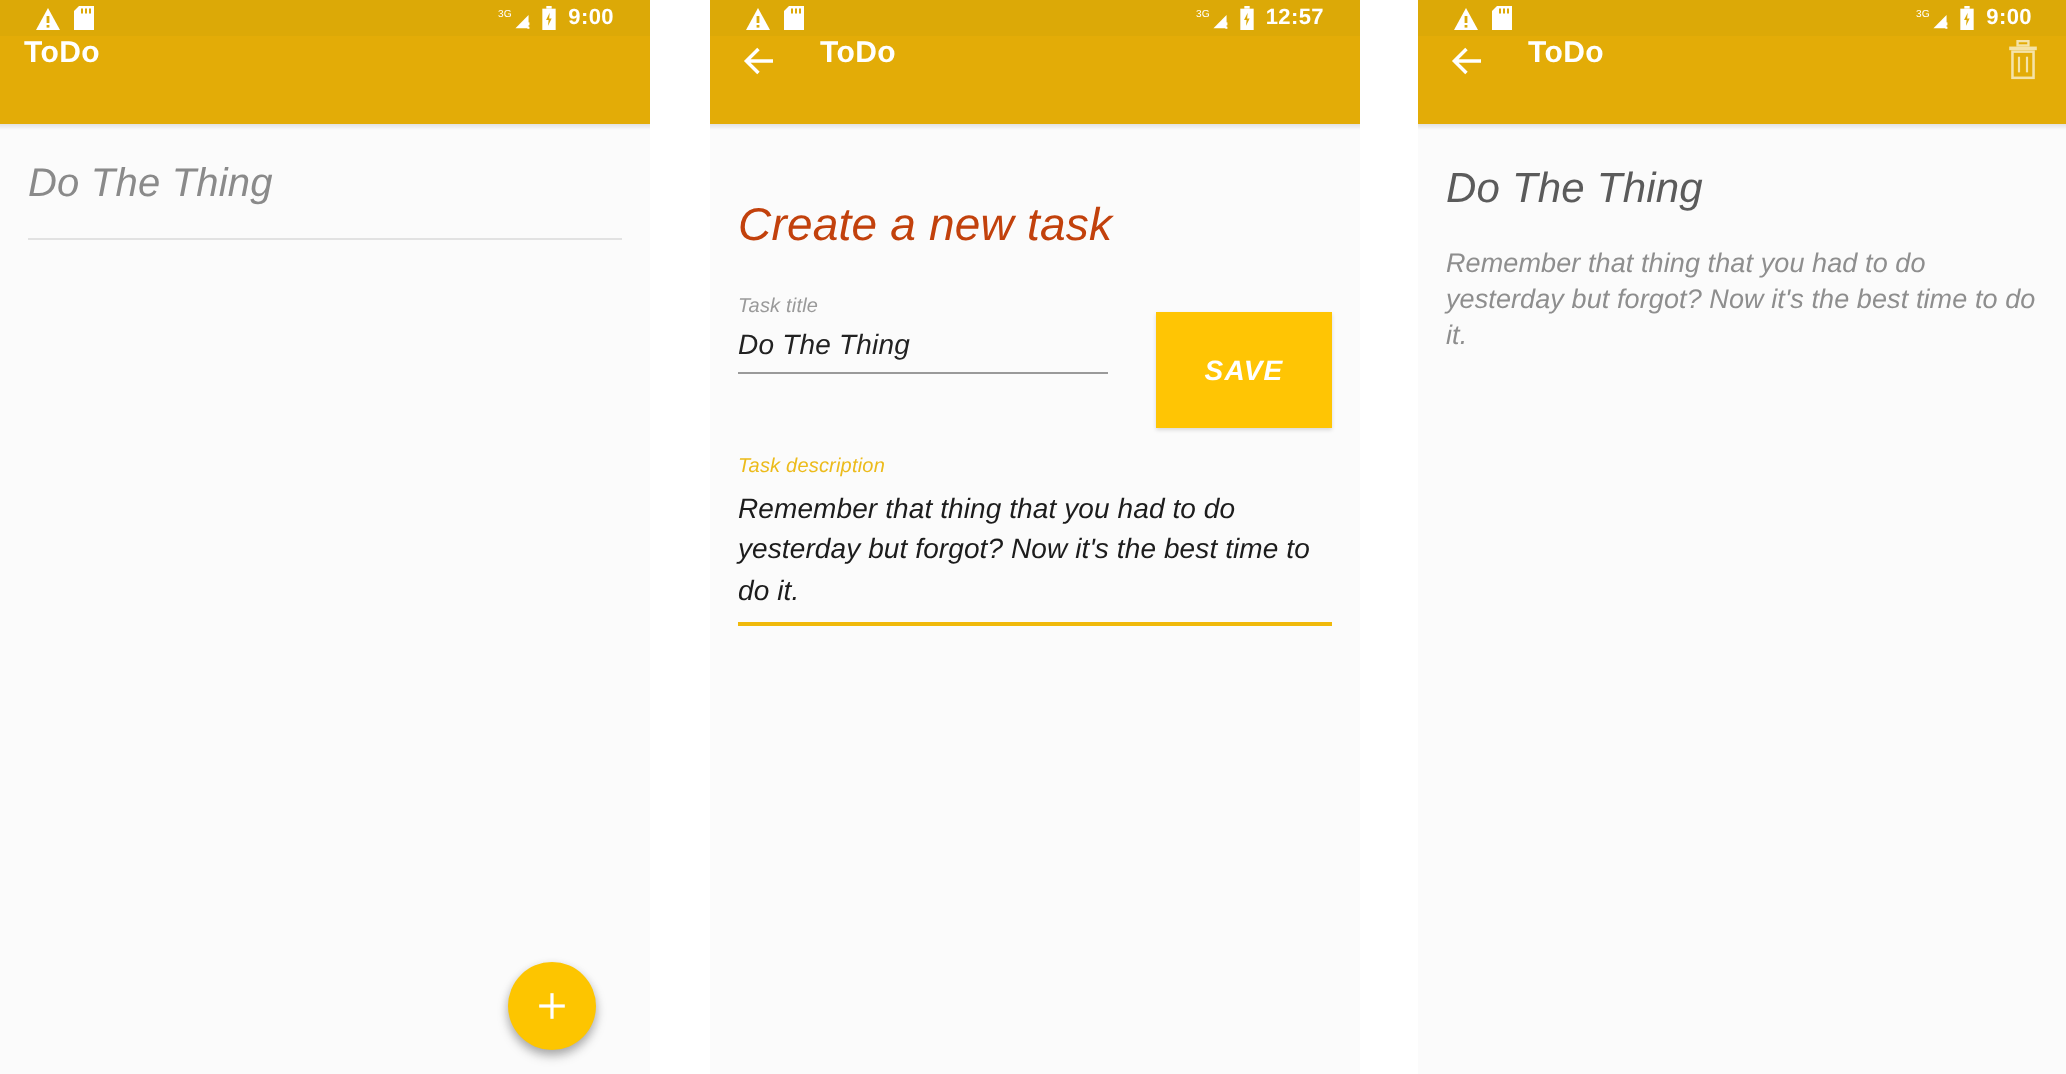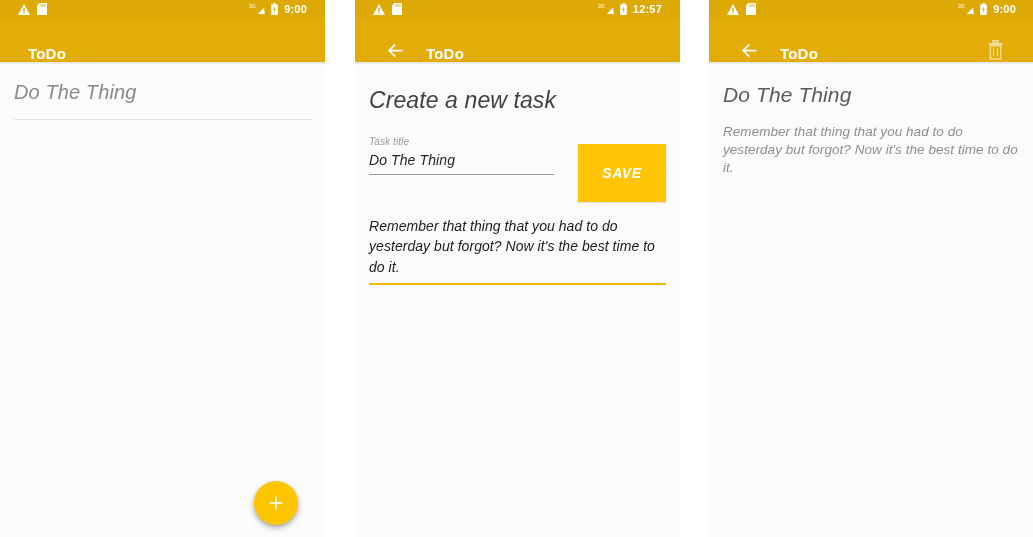--- a/index.html
+++ b/index.html
@@ -76,22 +76,22 @@
   .ic-batt {
     width: 9px; height: 12px;
     display: block;
   }
 
   
   .appbar {
     height: 44px;
     background: #e3ac07;
     display: flex;
-    align-items: flex-end;
-    padding: 0 28px;
+    align-items: flex-start;
+    padding: 0 12px;
     box-sizing: border-box;
     position: relative;
   }
   .appbar .back {
     width: 24px;
     height: 24px;
     margin-right: 19px;
     display: flex;
     align-items: center;
     justify-content: center;
@@ -145,24 +145,24 @@
     align-items: center;
     justify-content: center;
   }
   .fab svg { display:block; }
 
   
   .form-wrap {
     padding: 18px 14px 0 14px;
   }
   .page-heading {
-    color: #404040;
+    color: #c2410c;
     font-size: 23px;
     font-weight: normal;
-    margin: 4px 0 22px 0;
+    margin: 16px 0 22px 0;
     letter-spacing: 0.1px;
   }
   .field-row {
     display: flex;
     align-items: flex-start;
     gap: 24px;
   }
   .field-col {
     flex: 1 1 auto;
     min-width: 0;
@@ -350,20 +350,21 @@
 
         <div class="field-row">
           <div class="field-col">
             <span class="field-label">Task title</span>
             <div class="field-value" placeholder="Task title">Do The Thing</div>
           </div>
           <div class="save-btn">SAVE</div>
         </div>
 
         <div class="desc-block">
+          <span class="field-label focused">Task description</span>
           <div class="desc-value" placeholder="Task description">Remember that thing that you had to do yesterday but forgot? Now it's the best time to do it.</div>
         </div>
       </div>
     </div>
   </div>
 
   <div class="gap g2"></div>
 
   <div class="screen">
 

